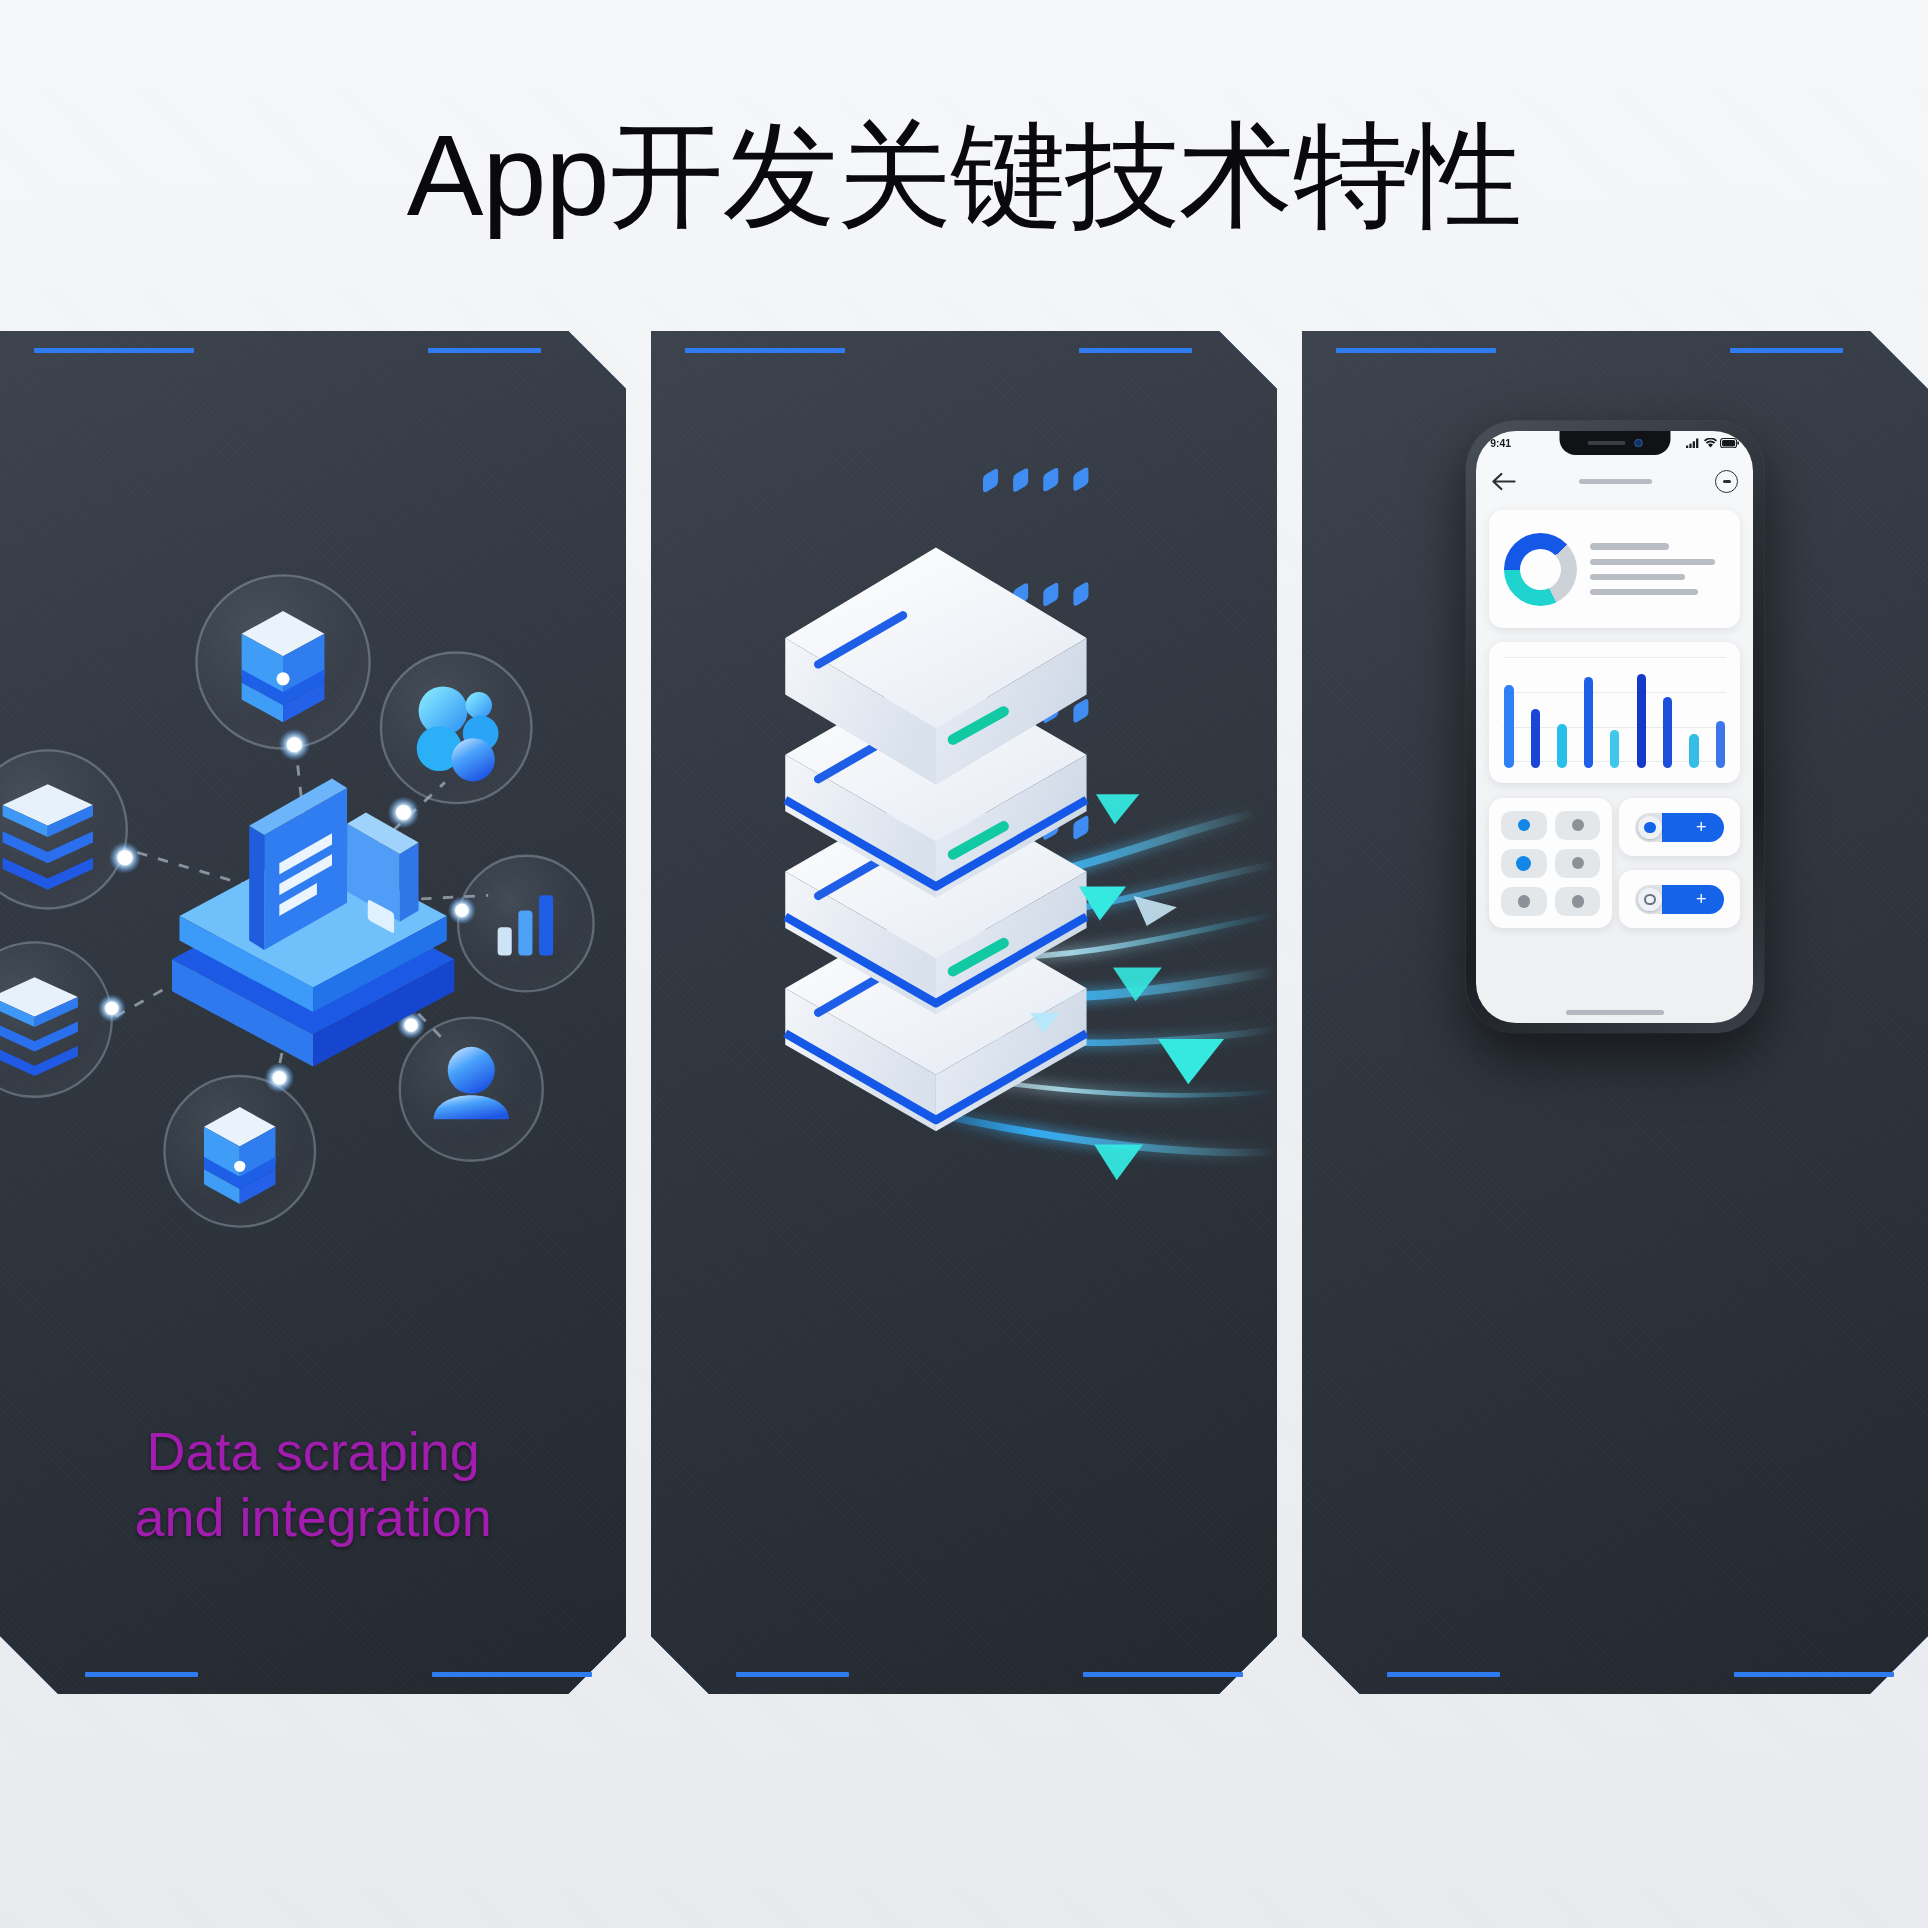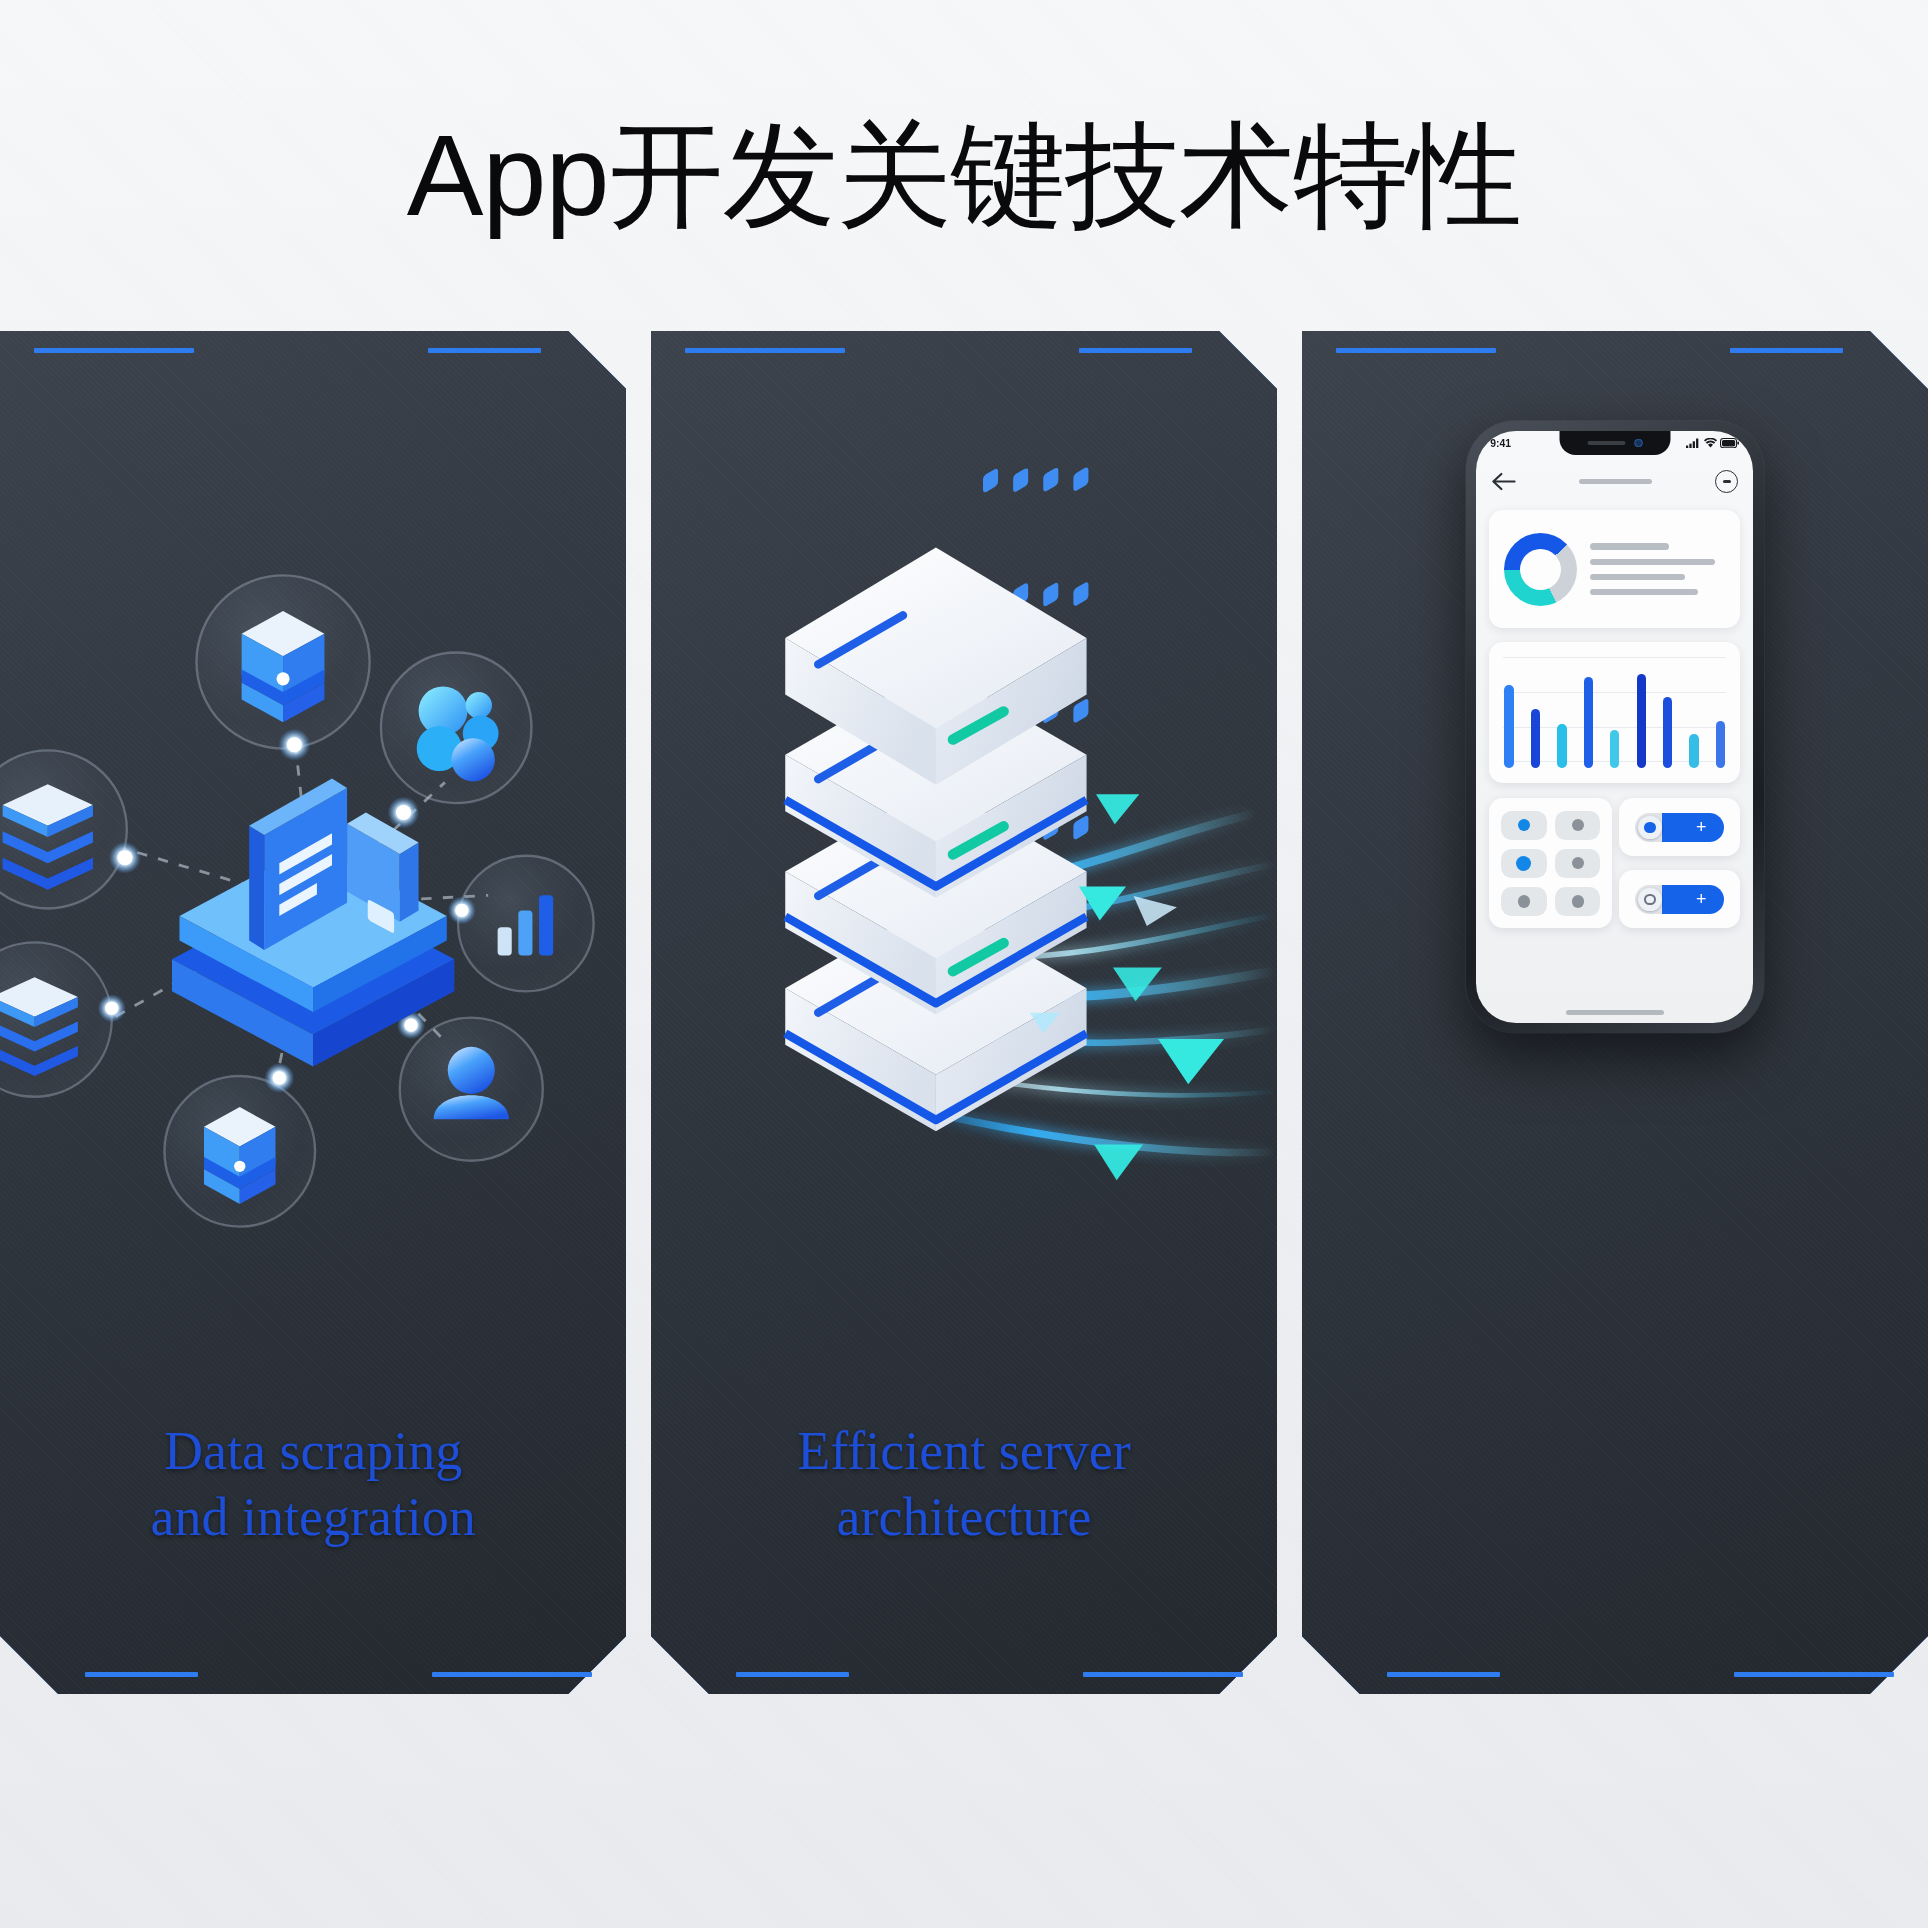--- a/index.html
+++ b/index.html
@@ -74,27 +74,26 @@
   
   .tick{position:absolute;background:#2f7bf0;border-radius:0.9px;}
   .tick.t-h{height:4.7px;}
 
   .card-body{position:absolute;inset:0;}
 
   
   .card-label{
     position:absolute;left:8%;right:8%;bottom:143px;
     text-align:center;
-    color:#1d4ed8;
+    color:#a21caf;
     font-size:54px;
     line-height:1.22;
     font-weight:400;
     text-shadow:0 1.9px 4.7px rgba(0,0,0,.45);
     white-space:pre-line;
-    font-family:Liberation Serif, serif;
   }
 
   
   .net{position:absolute;left:0;top:122px;width:100%;height:847px;}
   .net svg{position:absolute;inset:0;width:100%;height:100%;}
 
   
   .server-wrap{position:absolute;left:0;top:113px;width:100%;height:885px;}
   .server-wrap svg{position:absolute;inset:0;width:100%;height:100%;}
 
@@ -486,22 +485,20 @@
             <path d="M452 470 L502 470 L474 506 Z"></path>
             <path d="M488 556 L540 556 L512 592 Z" opacity=".9"></path>
             <path d="M536 632 L606 632 L568 680 Z"></path>
             <path d="M468 744 L520 744 L492 782 Z" opacity=".95"></path>
             <path d="M510 480 L556 492 L524 512 Z" fill="#cfefff" opacity=".85"></path>
             <path d="M400 604 L432 604 L414 626 Z" fill="#aee9ff" opacity=".8"></path>
           </g>
         </svg>
       </div>
 
-      <div class="card-label">Efficient server
-architecture</div>
     </div>
   </div>
 
   <div class="card">
     <div class="frame">
         <div class="frame-inner"></div>
       </div>
     <div class="panel"></div>
     <div class="card-body">
       <div class="tick t-h" style="left:34px;top:17px;width:160px;"></div>

